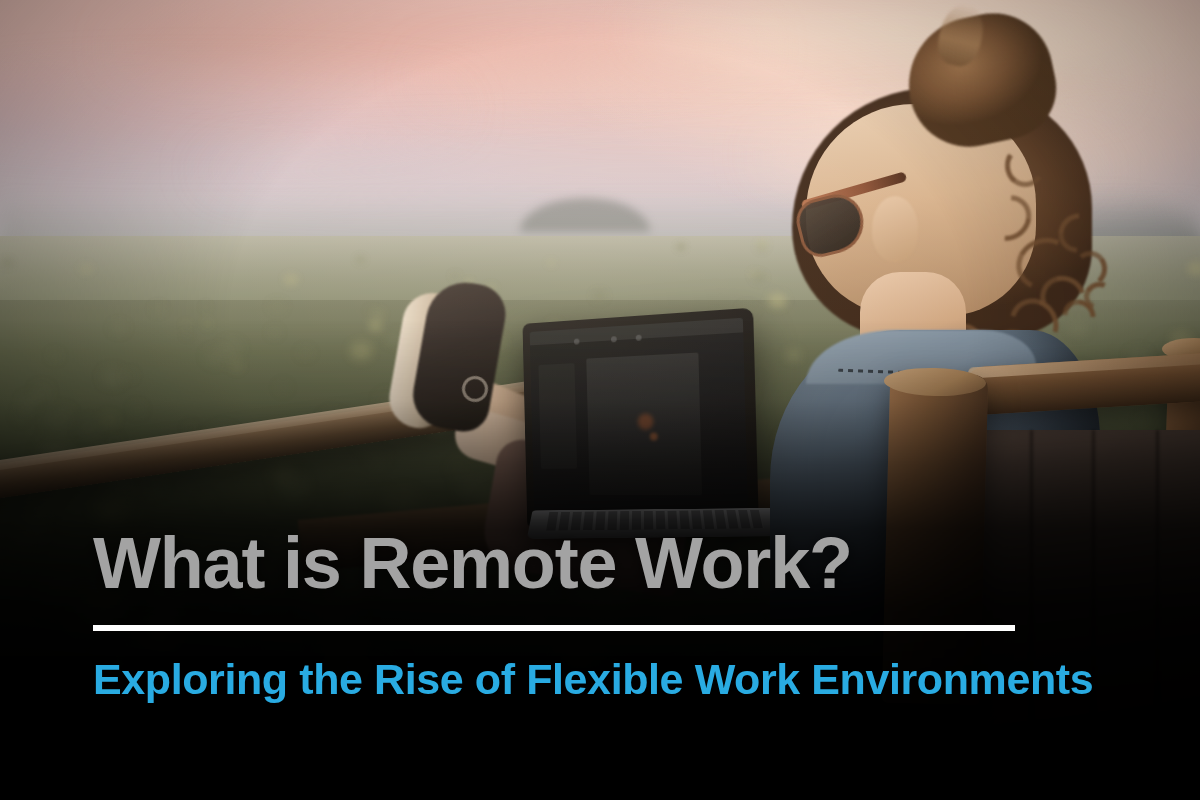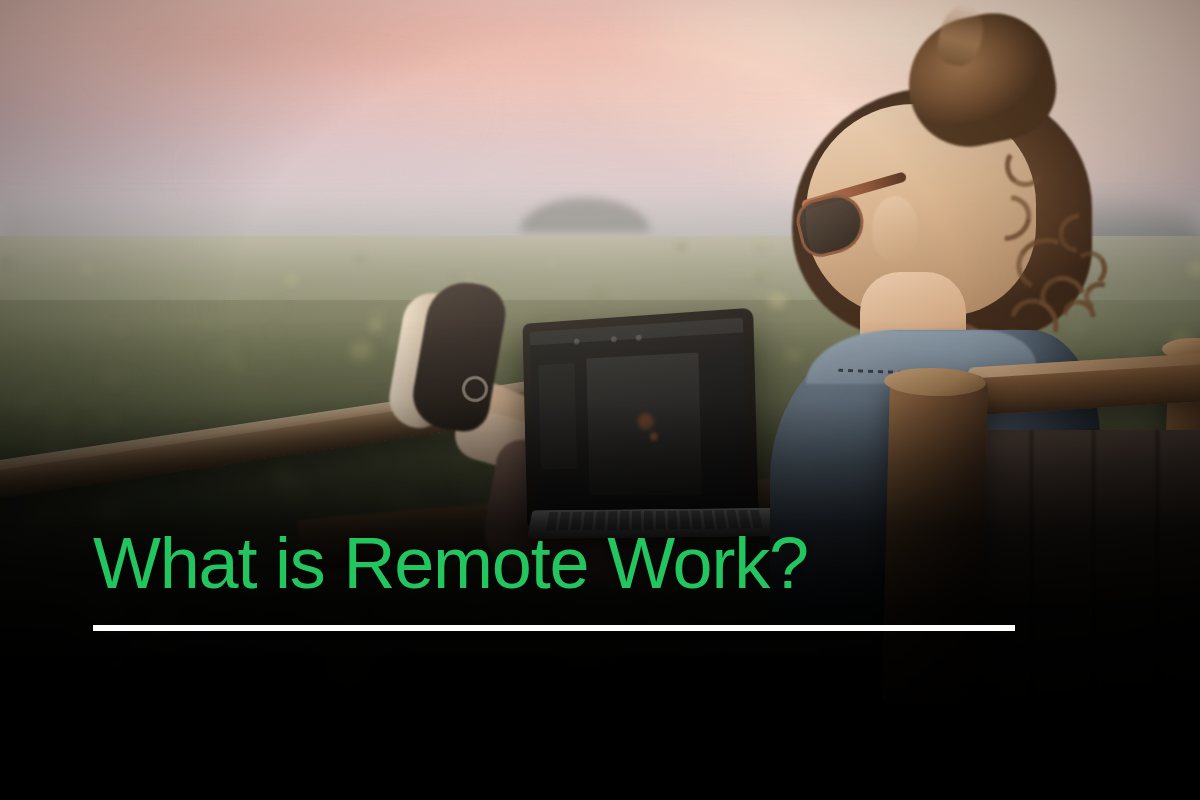--- a/index.html
+++ b/index.html
@@ -324,22 +324,22 @@
         rgba(0,0,0,.99) 100%);
     pointer-events:none;
   }
 
   
   .overlay{
     position:absolute; left:0; top:0; width:1200px; height:800px;
   }
   .title{
     position:absolute; left:93px; top:526px;
-    font-size:72px; font-weight:400; letter-spacing:-1.2px;
-    color:#22c55e; line-height:1.05; white-space:nowrap;
+    font-size:72px; font-weight:700; letter-spacing:-1.2px;
+    color:#a3a3a3; line-height:1.05; white-space:nowrap;
     text-shadow:0 2px 14px rgba(0,0,0,.55);
   }
   .divider{
     position:absolute; left:93px; top:625px;
     width:922px; height:6px; background:#ffffff;
   }
   .subtitle{
     position:absolute; left:93px; top:656px;
     font-size:43px; font-weight:700; letter-spacing:-.4px;
     color:#29abe2; line-height:1.1; white-space:nowrap;
@@ -704,15 +704,16 @@
     <div class="vignette"></div>
   </div>
 
   <div class="scrim"></div>
 
   <div class="overlay">
     <div class="title">What is Remote Work?</div>
 
     <div class="divider"></div>
 
+    <div class="subtitle">Exploring the Rise of Flexible Work Environments</div>
   </div>
 
 </div>
 
 </body></html>

